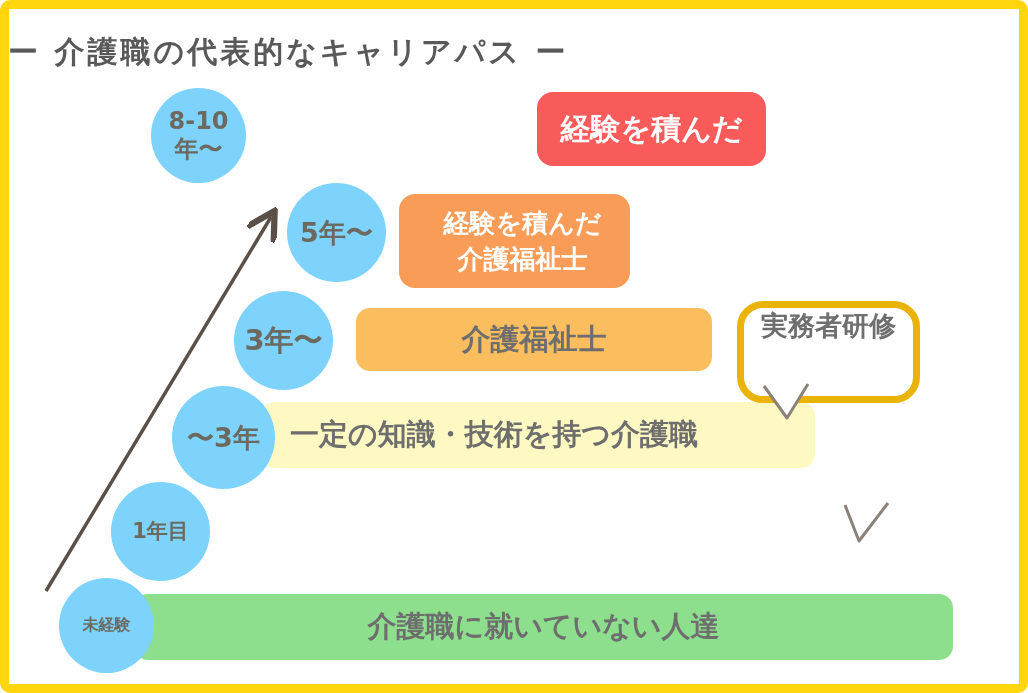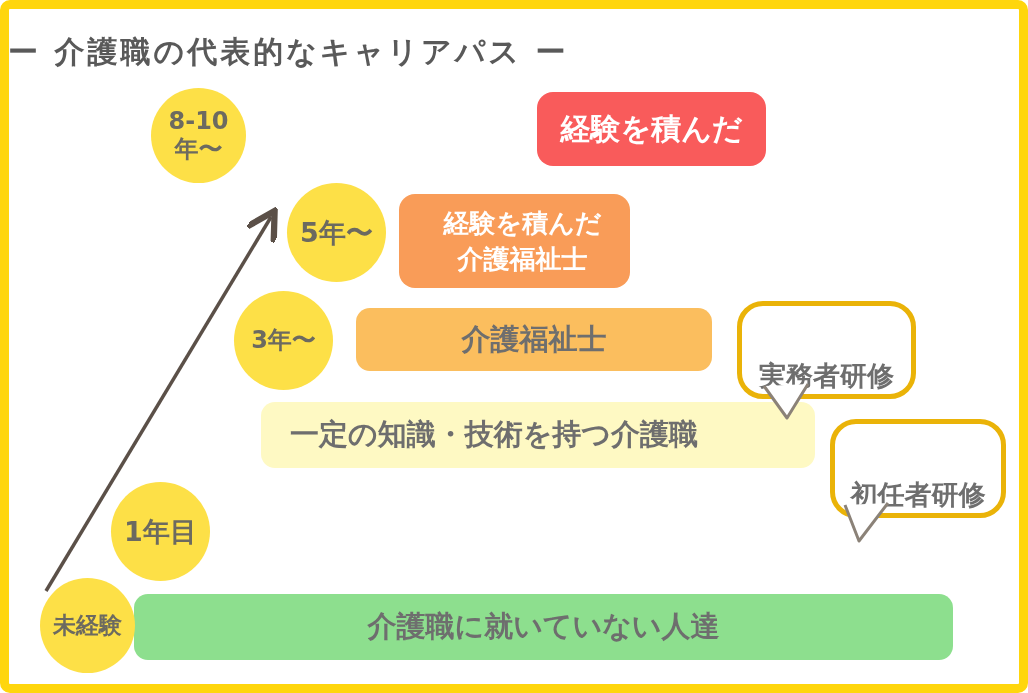--- a/index.html
+++ b/index.html
@@ -19,52 +19,52 @@
   }
   .title{
     position:absolute;top:24px;left:0;width:100%;
     margin:8px;text-align:left;
     font-size:30px;font-weight:bold;color:#595959;
     letter-spacing:3px;
   }
   .arrow-svg{position:absolute;left:0;top:0;z-index:1;}
   .circle{
     position:absolute;z-index:10;
-    background:#fde047;border-radius:50%;
+    background:#7dd3fc;border-radius:50%;
     display:flex;flex-direction:column;align-items:center;justify-content:center;
     font-weight:bold;color:#6C6A60;text-align:right;line-height:1.15;
   }
   .bar{
     position:absolute;z-index:5;
     display:flex;align-items:center;justify-content:center;
     font-weight:bold;box-sizing:border-box;
   }
   .bar.red{background:#F95B5B;color:#ffffff;border-radius:16px;font-size:30px;}
   .bar.orange{background:#F99C58;color:#ffffff;border-radius:16px;font-size:26px;line-height:1.4;flex-direction:column;padding-left:16px;}
   .bar.lorange{background:#FBBE5E;color:#6E6E6E;border-radius:14px;font-size:29px;}
   .bar.cream{background:#fef9c3;color:#6E6E6E;border-radius:14px;font-size:29px;padding-right:88px;}
   .bar.ygreen{background:#DFE07B;color:#6E6E6E;border-radius:14px;font-size:29px;padding-right:150px;}
   .bar.green{background:#8DDF8E;color:#6E6E6E;border-radius:14px;font-size:29px;}
   .c1{left:151px;top:88px;width:95px;height:95px;font-size:24px;}
   .b1a{left:264px;top:92px;width:232px;height:74px;}
   .b1b{left:537px;top:92px;width:229px;height:74px;}
   .c2{left:287px;top:183px;width:99px;height:99px;font-size:27px;}
   .b2{left:399px;top:194px;width:231px;height:94px;}
-  .c3{left:234px;top:291px;width:99px;height:99px;font-size:24px;}
+  .c3{left:234px;top:291px;width:99px;height:99px;font-size:29px;}
   .b3{left:356px;top:308px;width:356px;height:63px;}
   .c4{left:172px;top:386px;width:103px;height:103px;font-size:27px;}
   .b4{left:261px;top:402px;width:554px;height:66px;}
-  .c5{left:111px;top:482px;width:99px;height:99px;font-size:27px;}
+  .c5{left:111px;top:482px;width:99px;height:99px;font-size:21px;}
   .b5{left:196px;top:500px;width:672px;height:65px;}
-  .c6{left:40px;top:578px;width:95px;height:95px;font-size:23px;}
+  .c6{left:59px;top:578px;width:95px;height:95px;font-size:16px;}
   .b6{left:134px;top:594px;width:819px;height:66px;}
   .bubble{
     position:absolute;z-index:20;
-    background:#ffffff;border:5px solid #eab308;border-radius:26px;
-    display:flex;align-items:flex-end;justify-content:center;
+    background:#ffffff;border:7px solid #eab308;border-radius:26px;
+    display:flex;align-items:flex-start;justify-content:center;
     font-size:27px;font-weight:bold;color:#6E6E6E;
   }
   .bub1{left:737px;top:301px;width:169px;height:88px;}
   .bub2{left:830px;top:419px;width:166px;height:89px;}
   .tail{position:absolute;z-index:21;}
   .t1{left:750px;top:383px;}
   .t2{left:833px;top:501px;}
 </style>
 </head>
 <body>
@@ -94,39 +94,39 @@
   <div class="bar orange b2">
     <span>経験を積んだ</span>
     <span>介護福祉士</span>
   </div>
 
   <div class="circle c3">
     <span>3年〜</span>
   </div>
   <div class="bar lorange b3">介護福祉士</div>
 
+  <div class="circle c4">
+    <span>〜3年</span>
+  </div>
   <div class="bar cream b4">一定の知識・技術を持つ介護職</div>
 
   <div class="circle c5">
     <span>1年目</span>
   </div>
 
   <div class="circle c6">
     <span>未経験</span>
   </div>
   <div class="bar green b6">介護職に就いていない人達</div>
 
   <div class="bubble bub1">
     <span>実務者研修</span>
   </div>
   <svg class="tail t1" width="70" height="40" viewBox="0 0 70 40">
     <path d="M 14 3 L 37 35 L 58 1" fill="#ffffff" stroke="#8B8278" stroke-width="3" stroke-linejoin="round"></path>
   </svg>
 
-  <div class="bubble bub2">
-    <span>初任者研修</span>
-  </div>
   <svg class="tail t2" width="70" height="45" viewBox="0 0 70 45">
     <path d="M 12 4 L 26 40 L 55 2" fill="#ffffff" stroke="#8B8278" stroke-width="3" stroke-linejoin="round"></path>
   </svg>
 
   <div class="frame"></div>
 </div>
 
 </body></html>

